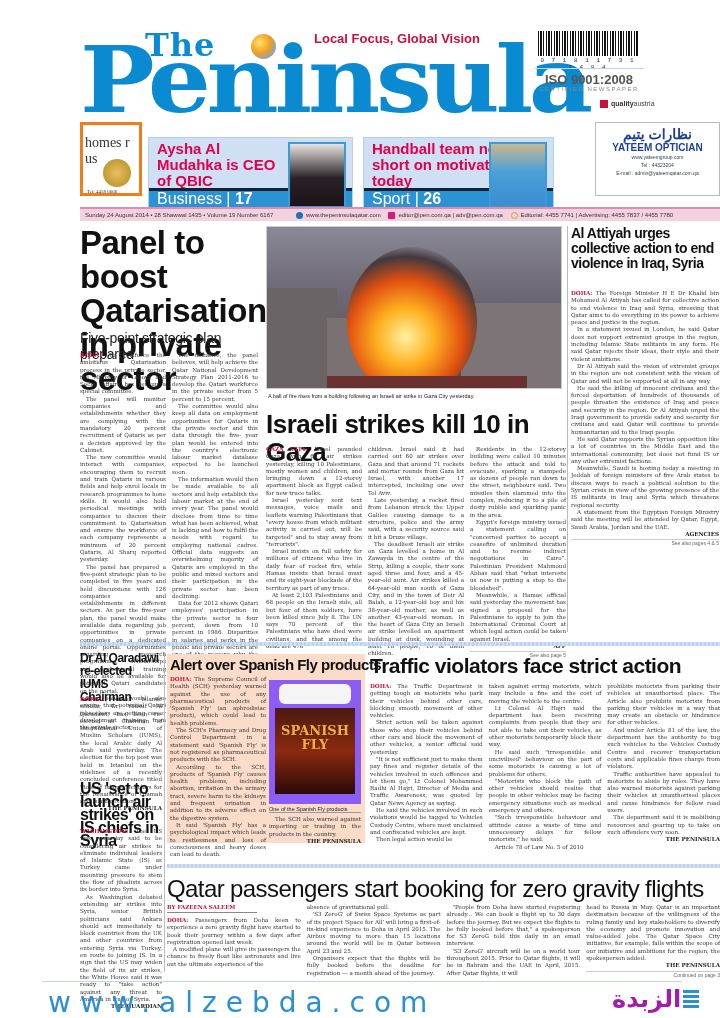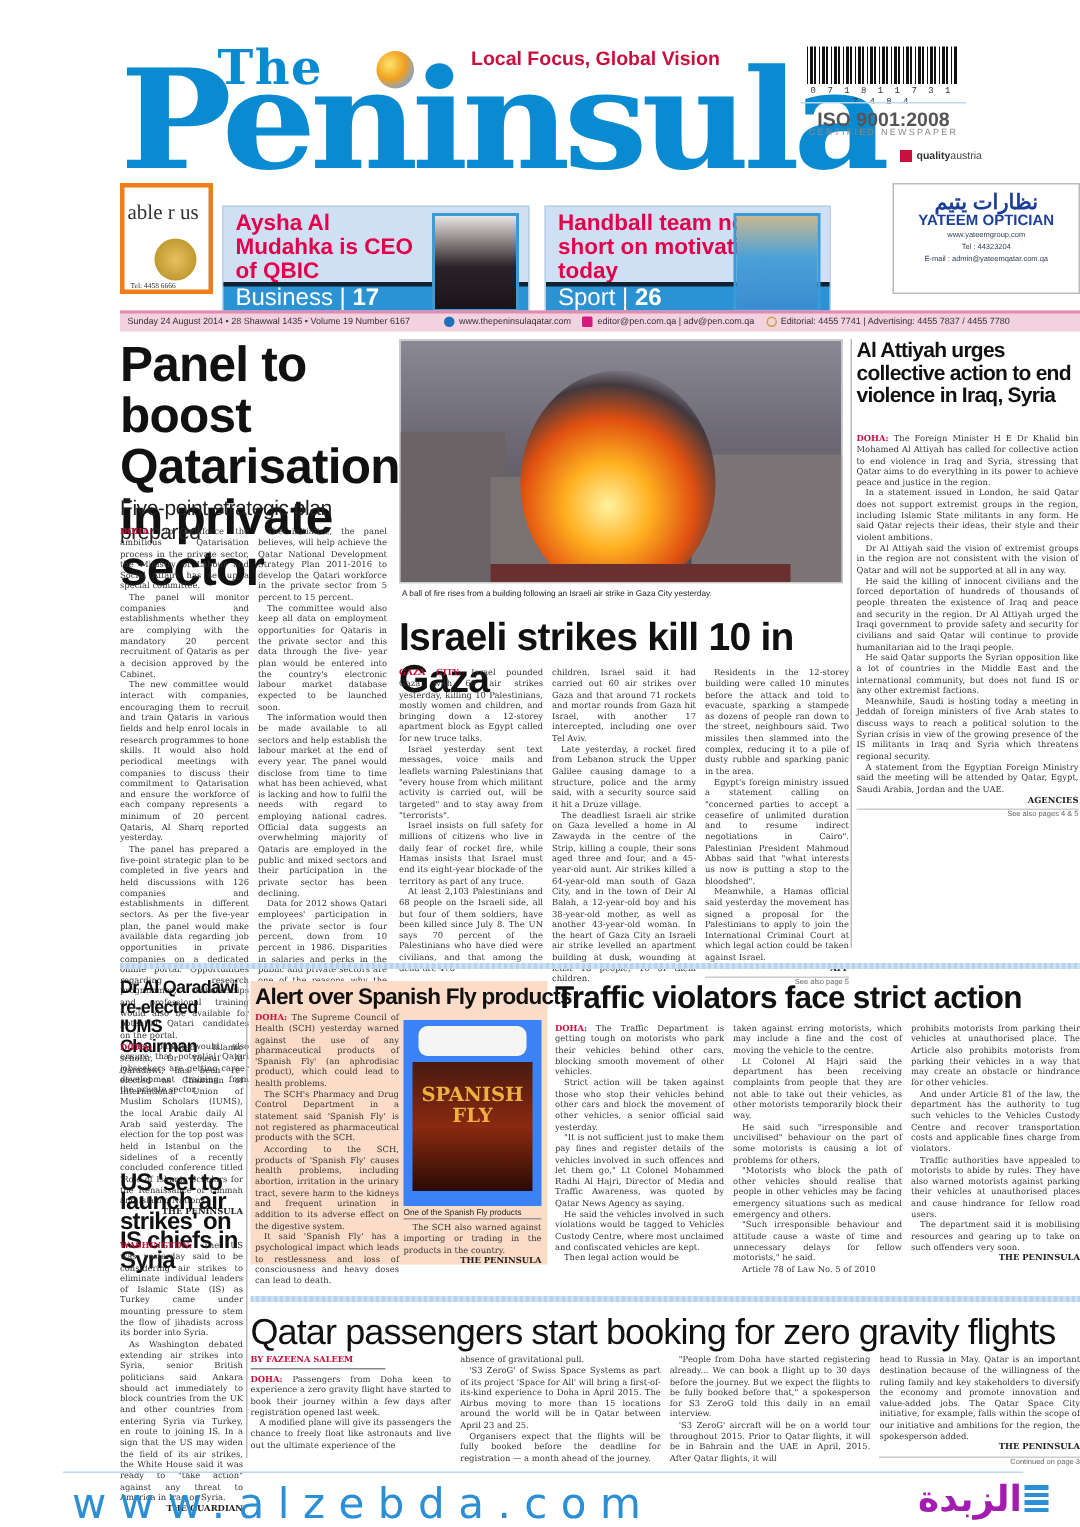--- a/index.html
+++ b/index.html
@@ -65,21 +65,21 @@
   .roof{position:absolute;left:60px;bottom:0;width:200px;height:12px;background:#6a3030;}
   .caption{position:absolute;left:188px;top:393px;width:296px;font-family:"Liberation Sans",sans-serif;font-size:5.5px;color:#222;}
   .gaza-hed{position:absolute;left:186px;top:410px;width:300px;font-size:26px;line-height:28px;}
   
   .attiyah-hed{position:absolute;left:491px;top:226px;width:148px;font-size:14px;line-height:15px;}
   
   .qaradawi-hed{position:absolute;left:0;top:652px;width:82px;font-size:12px;line-height:13px;}
   .us-hed{position:absolute;left:0;top:782px;width:82px;font-size:16px;line-height:13px;}
   .spanish{position:absolute;left:87px;top:654px;width:198px;height:189px;background:#fbdcc8;}
   .spanish-hed{position:absolute;left:3px;top:2px;font-size:15px;line-height:17px;white-space:nowrap;}
-  .bottle{position:absolute;left:102px;top:26px;width:92px;height:124px;background:#3b82f6;}
+  .bottle{position:absolute;left:102px;top:26px;width:92px;height:124px;background:#8b5cf6;}
   .bottle .cap{position:absolute;left:10px;top:4px;width:72px;height:20px;background:#f5f5f5;border-radius:6px;}
   .bottle .lbl{position:absolute;left:6px;top:28px;width:80px;height:86px;background:linear-gradient(180deg,#4a1a10,#8a2a10 50%,#2a0a05);color:#f0b040;font-family:"DejaVu Serif",serif;font-weight:bold;font-size:13px;text-align:center;padding-top:16px;line-height:14px;}
   .traffic-hed{position:absolute;left:290px;top:654px;width:350px;font-size:21px;line-height:24px;}
   .qatar-hed{position:absolute;left:87px;top:875px;width:553px;font-size:24px;line-height:27px;font-weight:normal;letter-spacing:-0.6px;}
   .byline{position:absolute;left:87px;top:904px;width:90px;font-family:"DejaVu Serif",serif;font-weight:bold;font-size:5.5px;color:#c8103e;border-bottom:1px solid #888;padding-bottom:2px;}
   
   .footer-line{position:absolute;left:42px;top:981px;width:640px;height:1px;background:#bcd7ee;}
   .footer-url{position:absolute;left:20px;top:986px;font-family:"DejaVu Sans",sans-serif;font-size:28px;letter-spacing:9px;color:#2a8fd4;margin-left:28px;}
   .footer-logo{position:absolute;left:612px;top:985px;font-family:"DejaVu Sans",sans-serif;font-weight:bold;font-size:24px;color:#a21caf;}
   .footer-logo .bars{display:inline-block;width:16px;height:20px;background:repeating-linear-gradient(180deg,#2a8fd4 0 3px,#fff 3px 5px);vertical-align:middle;margin-left:2px;}
@@ -98,21 +98,21 @@
     <div class="barnum">0 7 1 8 1 1 7 3 1 7 4 8 4</div>
     <div class="iso">ISO 9001:2008</div>
     <div class="iso-sub">CERTIFIED NEWSPAPER</div>
     <div class="qa">
       <span class="qa-mark"></span><b>quality</b><span>austria</span>
     </div>
   </div>
 
   <div class="promos">
     <div class="ad-homes">
-      <div class="t">able r us</div>
+      <div class="t">homes r us</div>
       <div class="seal"></div>
       <div class="tel">Tel: 4458 6666</div>
     </div>
     <div class="promo" style="left:68px;width:205px;">
       <div class="head">Aysha Al Mudahka is CEO of QBIC</div>
       <div class="bar"></div>
       <div class="sec"><span>Business</span> | <b>17</b></div>
       <div class="photo" style="background:linear-gradient(180deg,#e8e4e0,#2a2226 55%,#1a1418);"></div>
     </div>
     <div class="promo" style="left:283px;width:191px;">

